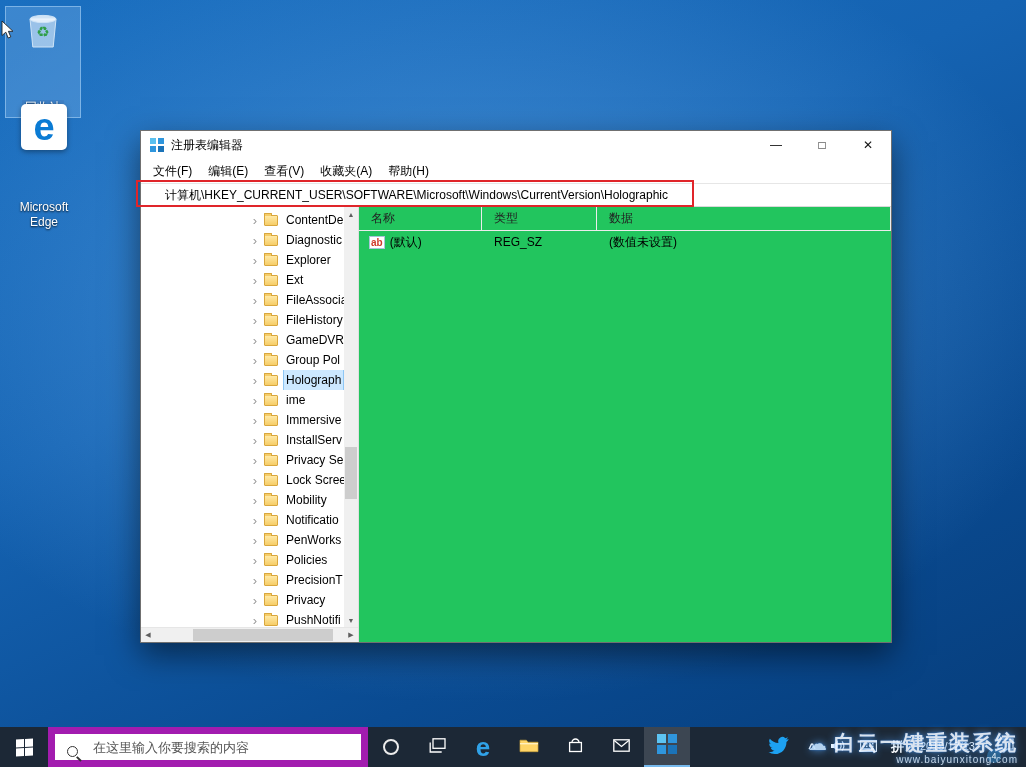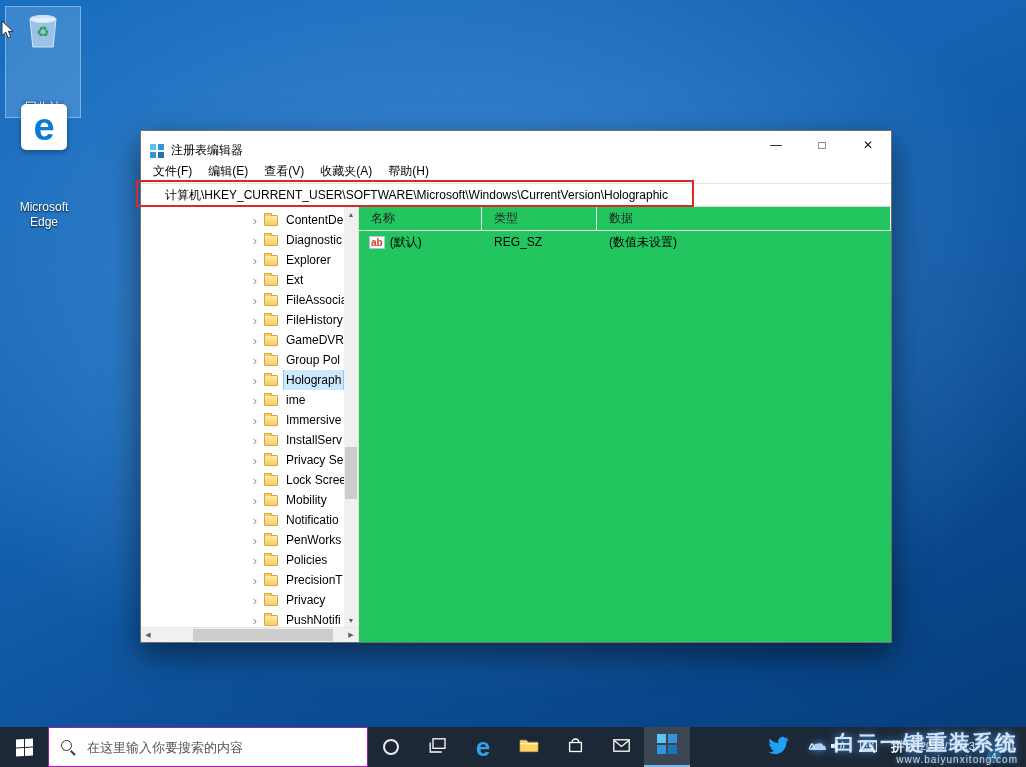--- a/index.html
+++ b/index.html
@@ -20,21 +20,21 @@
   .rb-sym{position:absolute;left:50%;top:56%;transform:translate(-50%,-50%);color:#2f9e48;font-size:15px;}
   .edge-dicon{left:6px;top:104px;}
   .edge-tile{width:46px;height:46px;background:#fff;border-radius:5px;display:flex;align-items:center;justify-content:center;
     font-size:38px;font-weight:bold;color:#0a7bd4;box-shadow:0 2px 5px rgba(0,0,0,.35);}
 
   .cursor{position:absolute;left:1px;top:20px;z-index:80;pointer-events:none;}
 
   
   .window{position:absolute;left:140px;top:130px;width:752px;height:513px;background:#fff;border:1px solid #707070;
     box-shadow:0 12px 30px rgba(0,0,0,.5);display:flex;flex-direction:column;z-index:20;}
-  .titlebar{height:28px;display:flex;align-items:flex-end;flex:none;background:#fff;}
+  .titlebar{height:28px;display:flex;align-items:center;flex:none;background:#fff;}
   .app-ico{margin:0 6px 0 8px;display:flex;}
   .title-text{font-size:12px;color:#000;}
   .win-controls{margin-left:auto;display:flex;height:100%;}
   .wc{width:46px;display:flex;align-items:center;justify-content:center;font-size:12px;color:#111;}
   .menubar{height:24px;display:flex;align-items:center;padding-left:4px;flex:none;font-size:12px;background:#fff;}
   .menu-item{padding:0 8px;color:#000;}
   .addressbar{height:24px;border-top:1px solid #e6e6e6;border-bottom:1px solid #d9d9d9;display:flex;align-items:center;
     padding-left:24px;font-size:12px;color:#000;flex:none;background:#fff;white-space:nowrap;overflow:hidden;}
   .annotation{position:absolute;left:136px;top:180px;width:558px;height:27px;border:2px solid #e0252a;z-index:60;pointer-events:none;}
 
@@ -68,21 +68,21 @@
   .lv-row .col{padding:0 12px;display:flex;align-items:center;gap:5px;border-right:none;overflow:hidden;white-space:nowrap;}
   .lv-row .c-name{padding:0 6px 0 10px;}
   .ab-icon{font-size:10px;font-weight:bold;color:#d03a2b;border:1px solid #aac4da;background:#fff;padding:0 1px;line-height:11px;flex:none;}
 
   
   .taskbar{position:absolute;left:0;bottom:0;width:1026px;height:40px;background:#1c2836;display:flex;align-items:stretch;z-index:40;}
   .tb-btn{width:46px;display:flex;align-items:center;justify-content:center;flex:none;}
   .start{width:48px;}
   .winlogo{display:grid;grid-template-columns:8px 8px;grid-template-rows:8px 8px;gap:1px;transform:skewY(-3deg);}
   .winlogo i{background:#fff;display:block;}
-  .searchbox{width:320px;flex:none;background:#fff;border:1px solid #a21caf;display:flex;align-items:center;position:relative;}
+  .searchbox{width:320px;flex:none;background:#fff;border:7px solid #a21caf;display:flex;align-items:center;position:relative;}
   .searchbox input{border:none;outline:none;width:100%;height:100%;padding-left:38px;font-size:13px;color:#444;background:transparent;font-family:inherit;}
   .searchbox input::placeholder{color:#555;opacity:1;}
   .mag{position:absolute;left:12px;top:12px;width:15px;height:15px;}
   .mag::before{content:"";position:absolute;width:9px;height:9px;border:1.7px solid #333;border-radius:50%;left:0;top:0;}
   .mag::after{content:"";position:absolute;width:6px;height:1.7px;background:#333;transform:rotate(45deg);left:9px;top:12px;}
   .cortana-circle{width:16px;height:16px;border:2px solid #ececec;border-radius:50%;}
   .edge-e{font-size:26px;font-weight:bold;color:#30a2e8;line-height:1;}
   .task-active{background:rgba(255,255,255,.14);border-bottom:2px solid #76b9ed;}
   .tb-right{margin-left:auto;display:flex;align-items:stretch;}
   .tray-item{display:flex;align-items:center;justify-content:center;color:#fff;font-size:12px;padding:0 7px;flex:none;}

